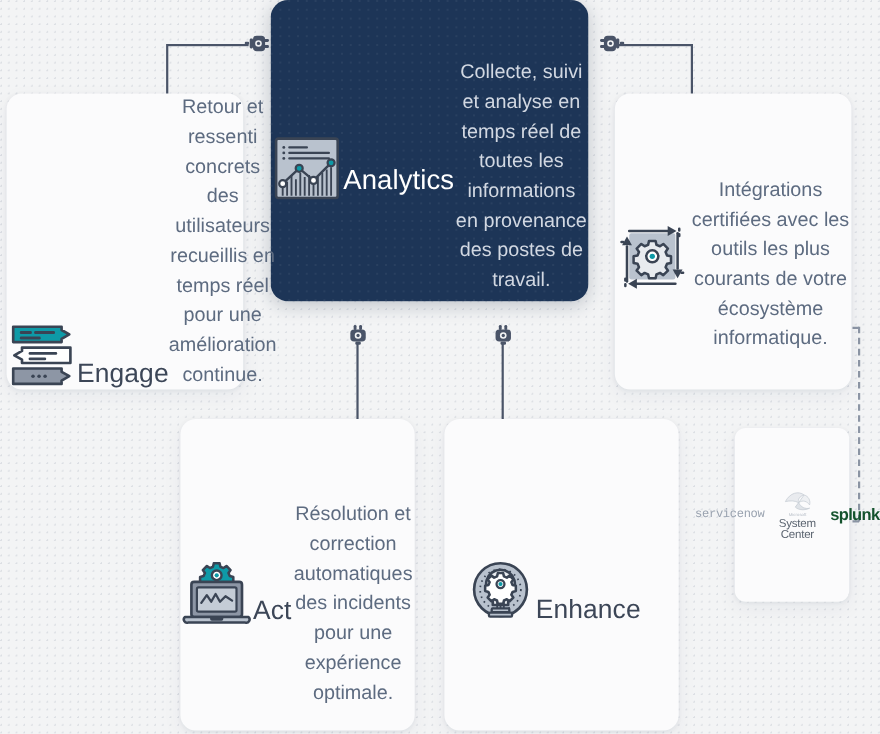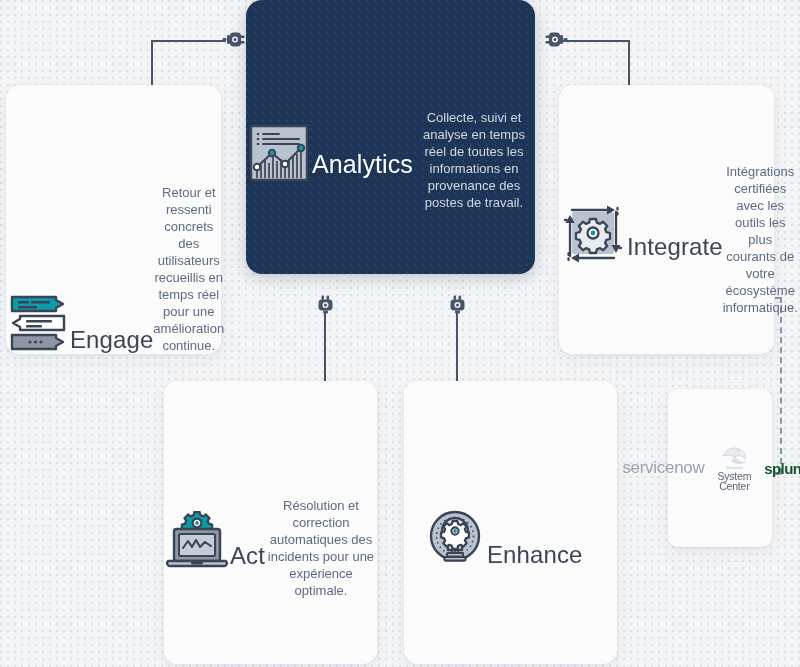--- a/index.html
+++ b/index.html
@@ -38,22 +38,22 @@
   }
 
   .card .title {
     font-size: 24px;
     font-weight: 400;
     color: #3c4657;
     letter-spacing: 0.1px;
   }
 
   .card .desc {
-    font-size: 13px;
-    line-height: 17px;
+    font-size: 18px;
+    line-height: 27px;
     color: #5d6b80;
   }
 
   
   #card-analytics {
     left: 246px;
     top: 0px;
     width: 289px;
     height: 274px;
     background-color: #1d3557;
@@ -130,24 +130,24 @@
     padding: 14px 6px;
   }
   .partner-logo {
     display: flex;
     align-items: center;
     justify-content: center;
     width: 100%;
   }
 
   .logo-servicenow {
-    font-size: 17px;
+    font-size: 11px;
     letter-spacing: -0.3px;
     color: #9aa3b0;
-    font-family: Liberation Sans, sans-serif;
+    font-family: Liberation Mono, monospace;
   }
   .logo-syscenter-block {
     display: flex;
     flex-direction: column;
     align-items: center;
     line-height: 1;
   }
   .logo-syscenter-mark {
     width: 30px; height: 22px; margin-bottom: 1px;
   }
@@ -344,21 +344,20 @@
         <path d="M6 18 h10"></path>
       </g>
       <path d="M34 16.5 l3.6 1 l2.6 -2.6 l3.1 1.8 l-1 3.6 l2.6 2.6 l-1.8 3.1 l-3.6 -1 l-2.6 2.6 l-3.1 1.8" fill="none" stroke="none"></path>
       <g transform="translate(34,31)">
         <path d="M-3 -14 h6 l0.8 3.6 l3.2 1.3 l3 -2.1 l4.2 4.2 l-2.1 3 l1.3 3.2 l3.6 0.8 v6 l-3.6 0.8 l-1.3 3.2 l2.1 3 l-4.2 4.2 l-3 -2.1 l-3.2 1.3 l-0.8 3.6 h-6 l-0.8 -3.6 l-3.2 -1.3 l-3 2.1 l-4.2 -4.2 l2.1 -3 l-1.3 -3.2 l-3.6 -0.8 v-6 l3.6 -0.8 l1.3 -3.2 l-2.1 -3 l4.2 -4.2 l3 2.1 l3.2 -1.3 z" fill="#e8ebef" stroke="#3a4454" stroke-width="2.3" stroke-linejoin="round"></path>
         <circle cx="0" cy="0" r="5.5" fill="#ffffff" stroke="#3a4454" stroke-width="2.3"></circle>
         <circle cx="0" cy="0" r="2.4" fill="#0e9aa7"></circle>
       </g>
     </svg>
   </div>
-  <div class="title">Integrate</div>
   <div class="desc">Intégrations certifiées avec les outils les plus courants de votre écosystème informatique.</div>
 </div>
 
 <div class="card" id="card-act">
   <div class="icon-wrap">
     <svg width="66" height="62" viewBox="0 0 66 62">
       <g transform="translate(33,12)">
         <path d="M-2.6 -11 h5.2 l0.8 3.2 l2.8 1.2 l2.7 -1.9 l3.7 3.7 l-1.9 2.7 l1.2 2.8 l3.2 0.8 v5.2 l-3.2 0.8 l-1.2 2.8 l1.9 2.7 l-3.7 3.7 l-2.7 -1.9 l-2.8 1.2 l-0.8 3.2 h-5.2 l-0.8 -3.2 l-2.8 -1.2 l-2.7 1.9 l-3.7 -3.7 l1.9 -2.7 l-1.2 -2.8 l-3.2 -0.8 v-5.2 l3.2 -0.8 l1.2 -2.8 l-1.9 -2.7 l3.7 -3.7 l2.7 1.9 l2.8 -1.2 z" fill="#0e9aa7" stroke="#3a4454" stroke-width="2.3" stroke-linejoin="round"></path>
         <circle cx="0" cy="0" r="4.4" fill="#ffffff" stroke="#3a4454" stroke-width="2.2"></circle>
         <circle cx="0" cy="0" r="1.9" fill="#0e9aa7"></circle>

